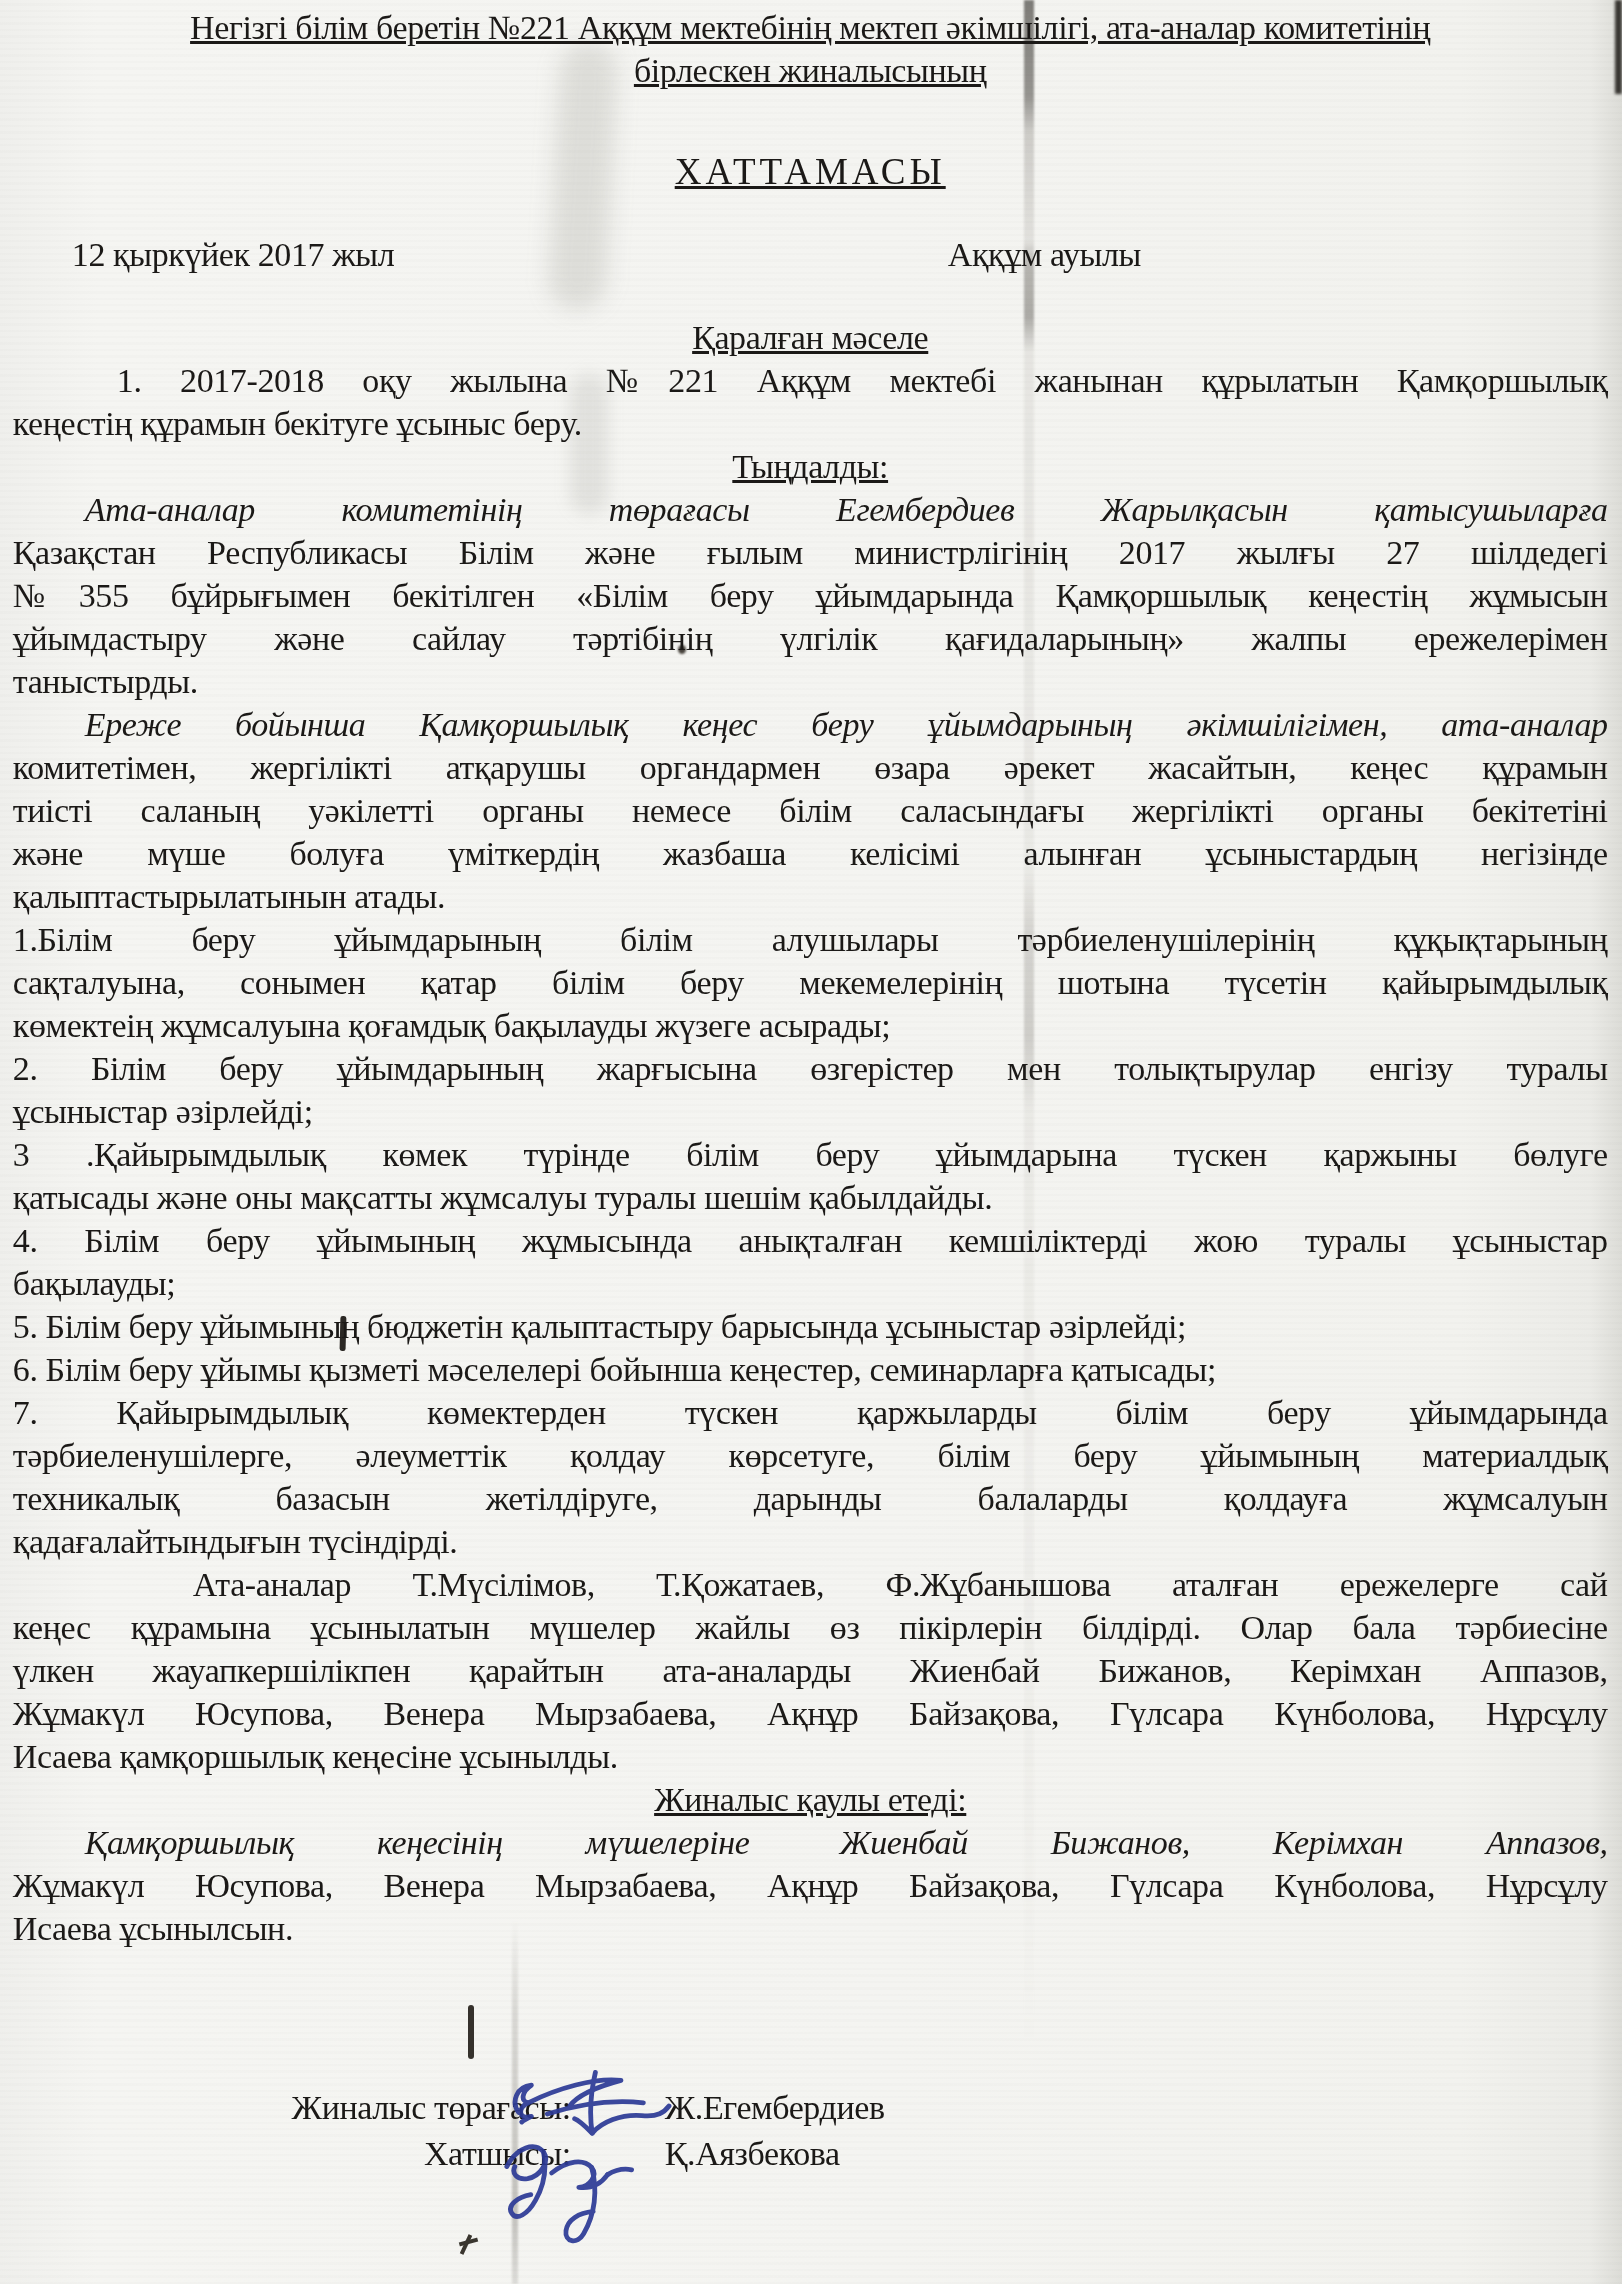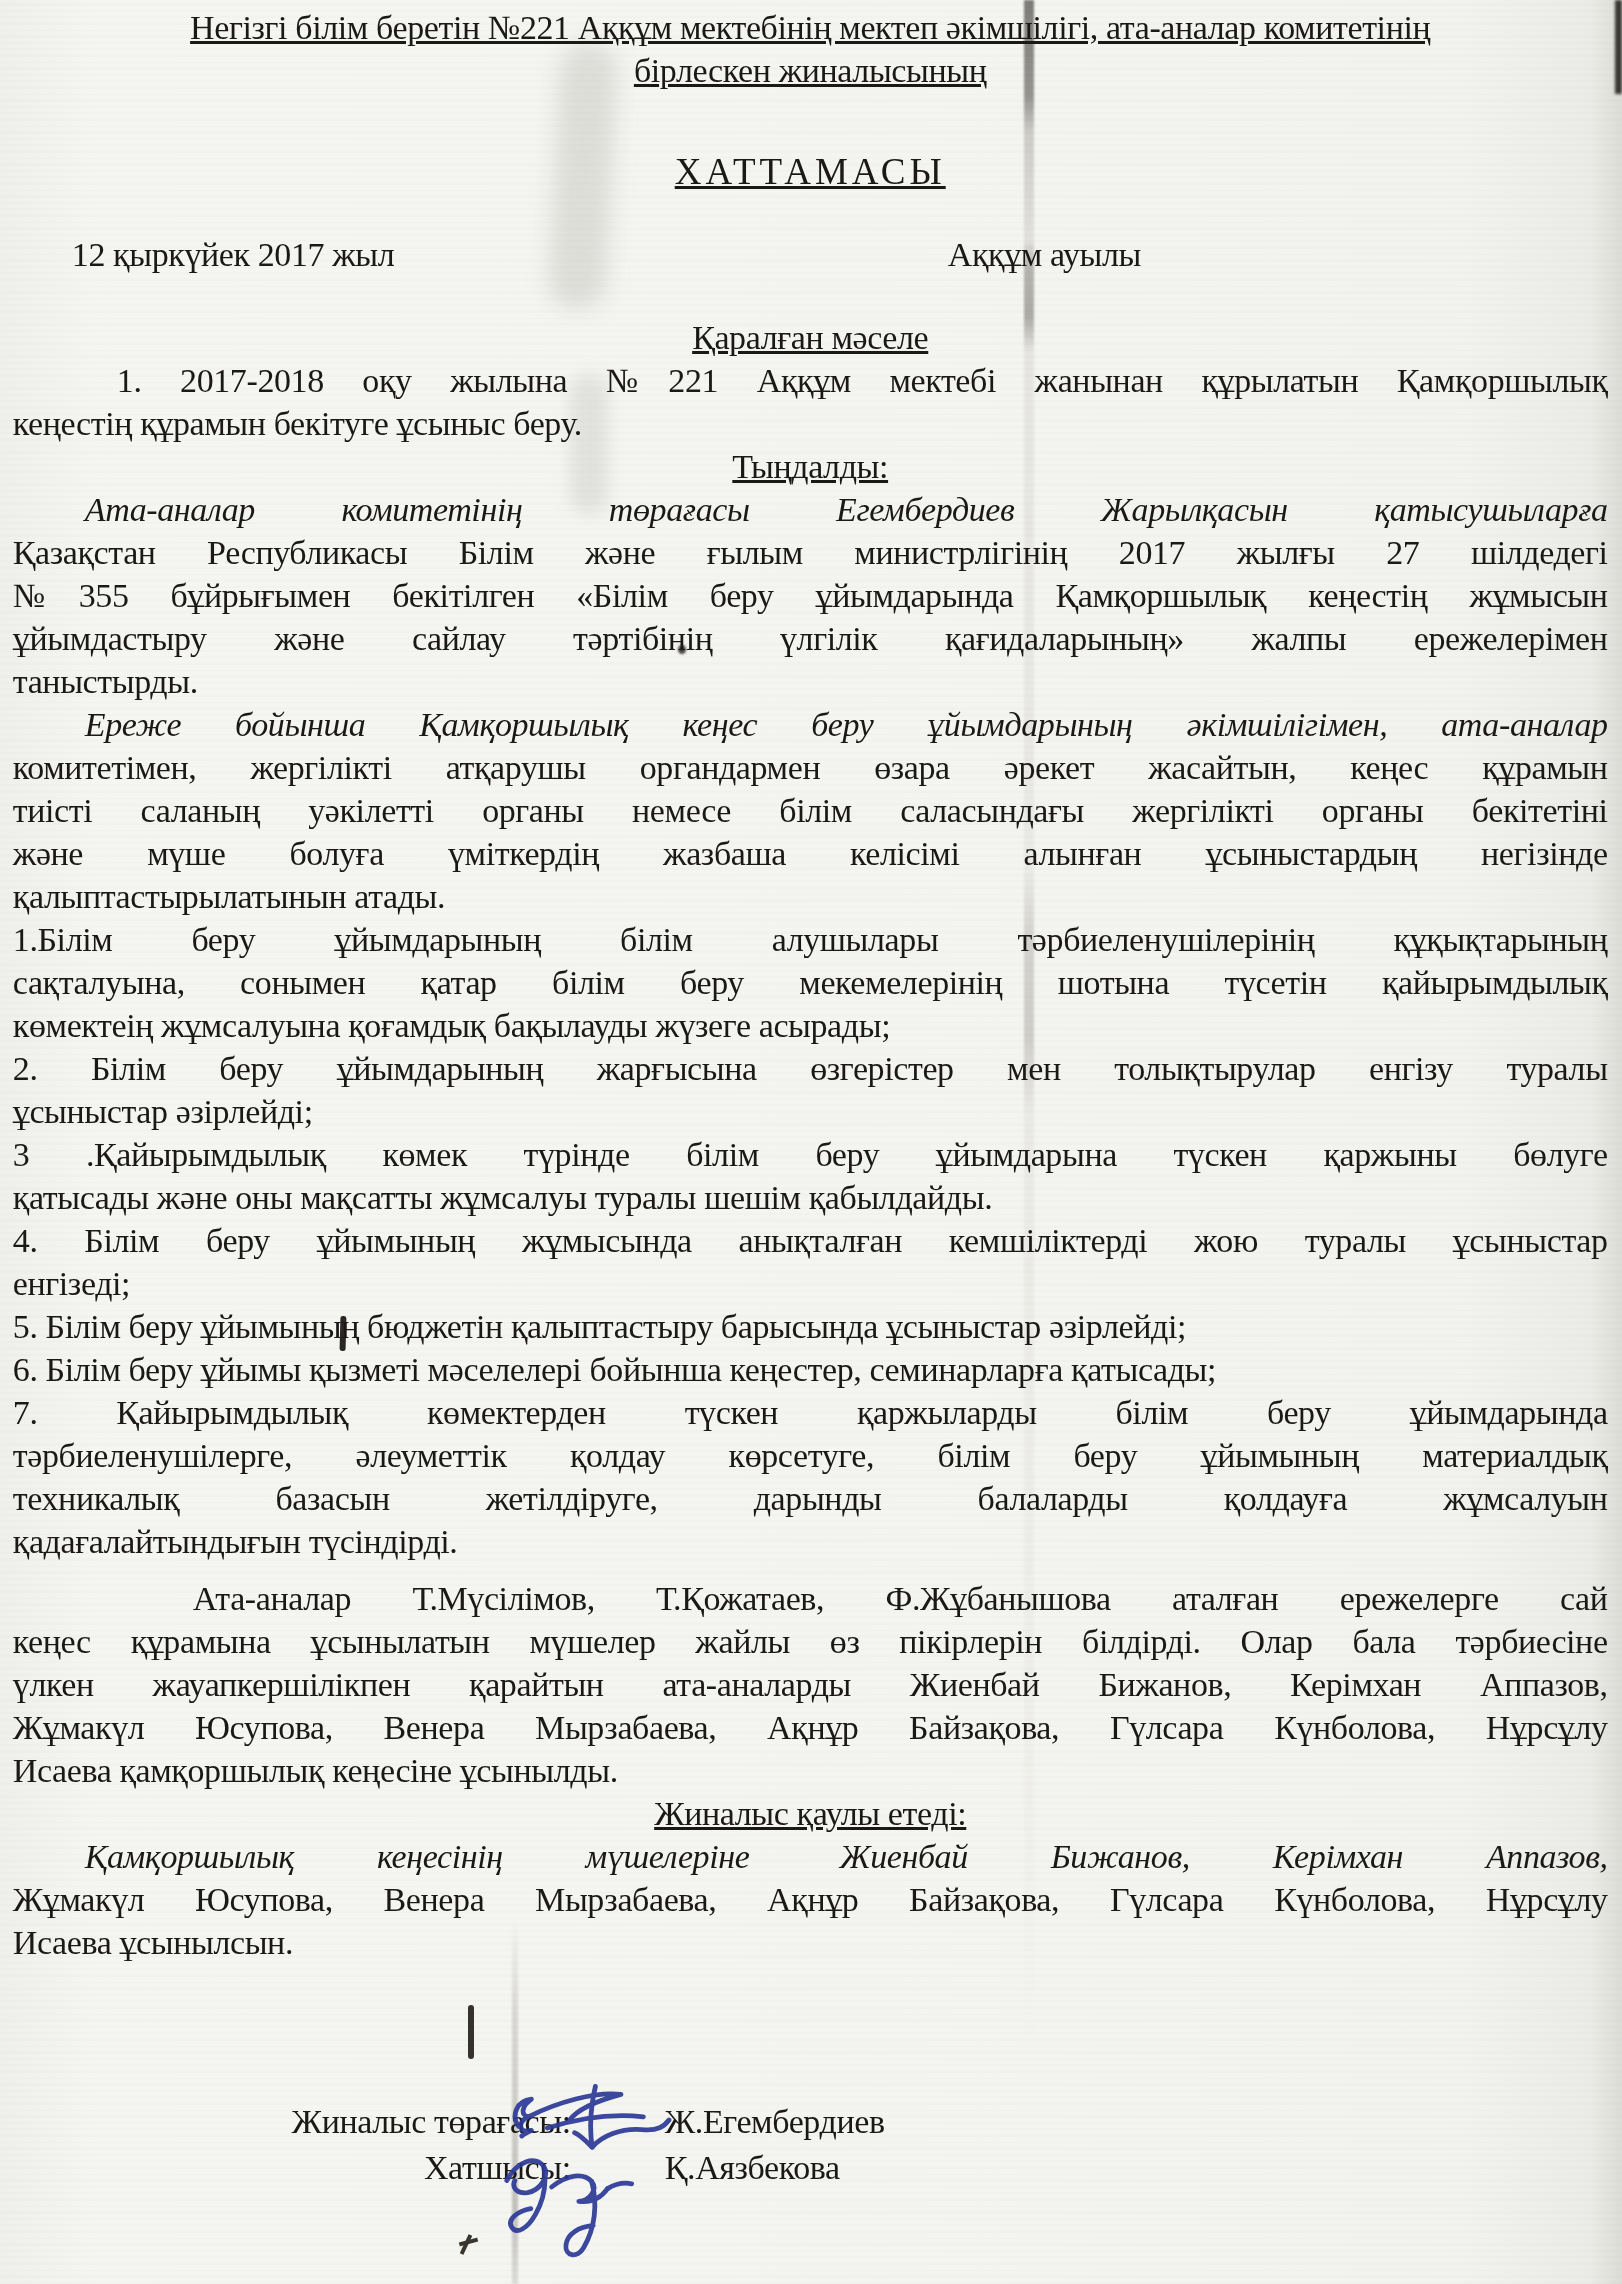--- a/index.html
+++ b/index.html
@@ -17,21 +17,21 @@
   .page::after { 
     content:""; position:absolute; inset:0; pointer-events:none;
     background:repeating-linear-gradient(0deg, rgba(60,60,55,0.015) 0 2.4px, rgba(255,255,255,0) 2.4px 6.4px);
   }
   .content { position:relative; padding:6.4px 14.4px 0 12.8px; z-index:2; }
   .ln   { text-align:justify; text-align-last:justify; white-space:normal; }
   .last { text-align-last:left; }
   .ctr  { text-align:center; text-align-last:center;text-decoration:underline; }
   .ind-a { text-indent:104px; }
   .ind-b { text-indent:72px;font-style:italic; }
-  .ind-c { text-indent:180px;margin-top:14px; }
+  .ind-c { text-indent:180px; }
   .heading-protocol { margin-top:58px; font-size:37px; letter-spacing:4px; }
   .daterow { position:relative; margin-top:40px; height:43px; }
   .date  { position:absolute; left:59px; top:0; }
   .place { position:absolute; left:935px; top:0; }
   .agenda-heading { margin-top:40px; }
   .gap-spacer { display:inline-block; width:90px; }
   
   .sigs { margin-top:136px; }
   .sig-row { display:flex; align-items:baseline; height:46px; }
   .sig-label { width:558px; text-align:right; }
@@ -113,21 +113,21 @@
     <div class="ln last">қалыптастырылатынын атады.</div>
 
     <div class="ln">1.Білім беру ұйымдарының білім алушылары тәрбиеленушілерінің құқықтарының</div>
     <div class="ln">сақталуына, сонымен қатар білім беру мекемелерінің шотына түсетін қайырымдылық</div>
     <div class="ln last">көмектеің жұмсалуына қоғамдық бақылауды жүзеге асырады;</div>
     <div class="ln">2. Білім беру ұйымдарының жарғысына өзгерістер мен толықтырулар енгізу туралы</div>
     <div class="ln last">ұсыныстар әзірлейді;</div>
     <div class="ln">3 .Қайырымдылық көмек түрінде білім беру ұйымдарына түскен қаржыны бөлуге</div>
     <div class="ln last">қатысады және оны мақсатты жұмсалуы туралы шешім қабылдайды.</div>
     <div class="ln">4. Білім беру ұйымының жұмысында анықталған кемшіліктерді жою туралы ұсыныстар</div>
-    <div class="ln last">енгізеді;</div>
+    <div class="ln last">бақылауды;</div>
     <div class="ln last">5. Білім беру ұйымының бюджетін қалыптастыру барысында ұсыныстар әзірлейді;</div>
     <div class="ln last">6. Білім беру ұйымы қызметі мәселелері бойынша кеңестер, семинарларға қатысады;</div>
     <div class="ln">7. Қайырымдылық көмектерден түскен қаржыларды білім беру ұйымдарында</div>
     <div class="ln">тәрбиеленушілерге, әлеуметтік қолдау көрсетуге, білім беру ұйымының материалдық</div>
     <div class="ln">техникалық базасын жетілдіруге, дарынды балаларды қолдауға жұмсалуын</div>
     <div class="ln last">қадағалайтындығын түсіндірді.</div>
 
     <div class="ln ind-c">Ата-аналар Т.Мүсілімов, Т.Қожатаев, Ф.Жұбанышова аталған ережелерге сай</div>
     <div class="ln">кеңес құрамына ұсынылатын мүшелер жайлы өз пікірлерін білдірді. Олар бала тәрбиесіне</div>
     <div class="ln">үлкен жауапкершілікпен қарайтын ата-аналарды Жиенбай Бижанов, Керімхан Аппазов,</div>

